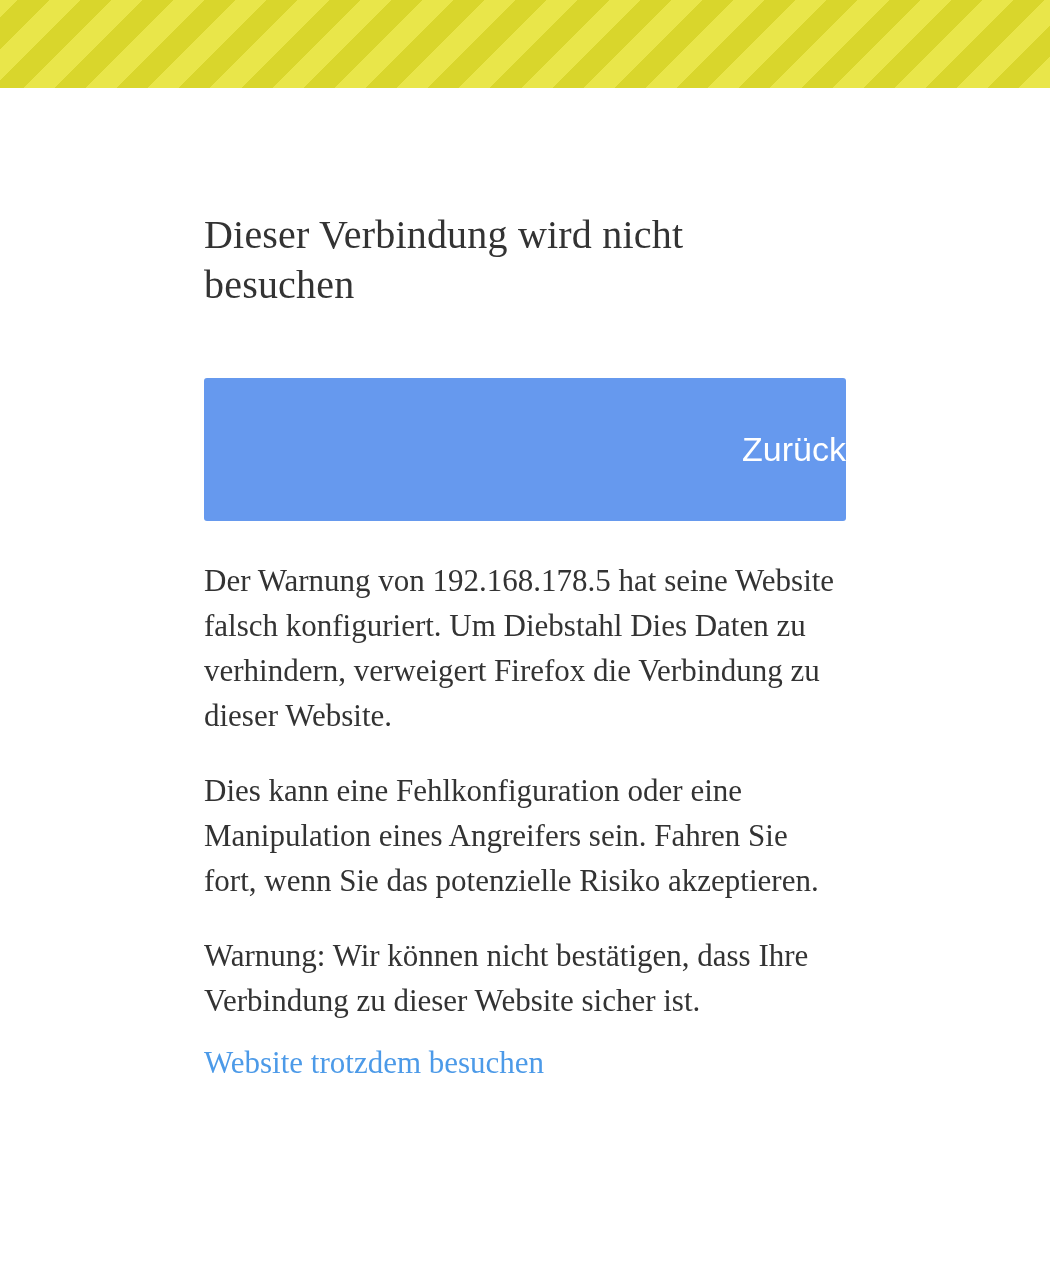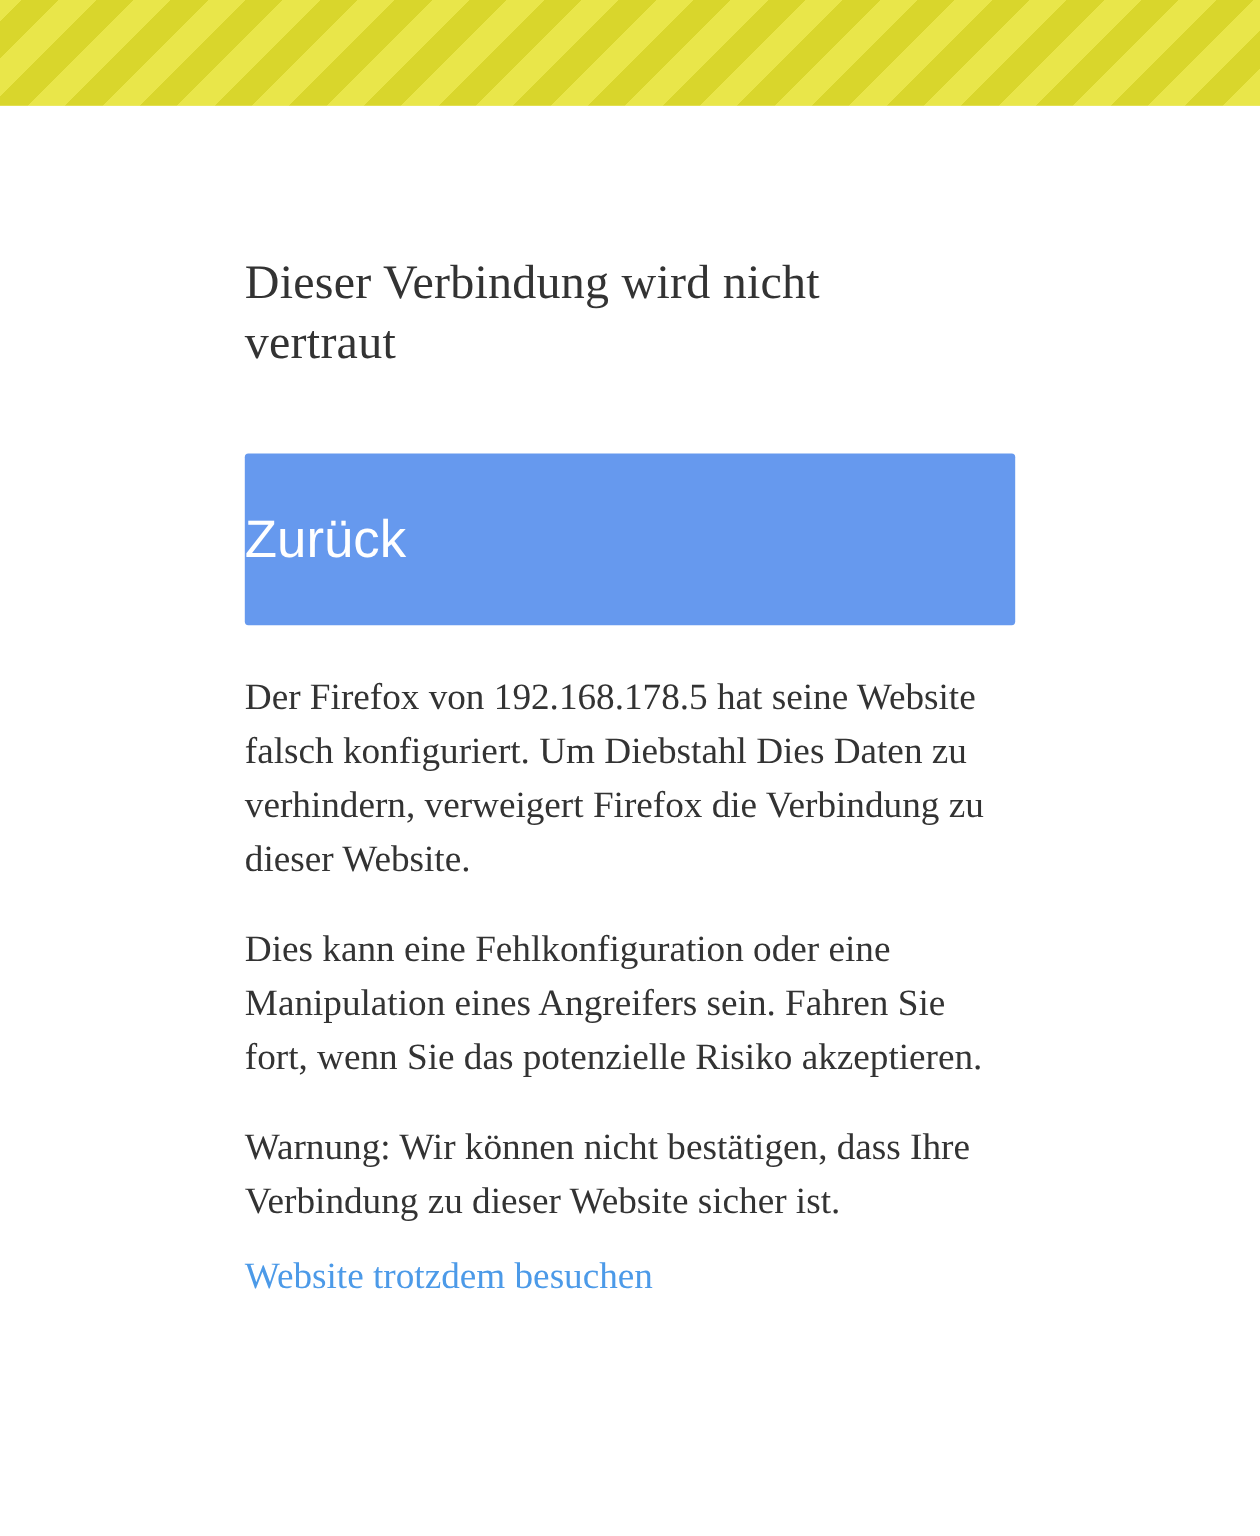--- a/index.html
+++ b/index.html
@@ -49,23 +49,23 @@
   .return-button {
     display: block;
     margin-top: 68px;
     width: 642px;
     height: 143px;
     background: #6699ee;
     border: none;
     border-radius: 3px;
     color: #ffffff;
     font-family: "Liberation Sans", sans-serif;
-    font-size: 44px;
+    font-size: 34px;
     line-height: 143px;
-    text-align: left;
+    text-align: right;
     padding: 0;
     cursor: pointer;
   }
 
   .body-text {
     margin: 0;
     padding-top: 37px;
     font-family: "Liberation Serif", serif;
     font-size: 31px;
     line-height: 45px;
@@ -88,26 +88,26 @@
     cursor: pointer;
   }
 </style>
 </head>
 <body>
 
 <div class="hazard-band"></div>
 
 <div class="page">
 
-  <h1 class="title">Dieser Verbindung wird nicht vertraut</h1>
+  <h1 class="title">Dieser Verbindung wird nicht besuchen</h1>
 
   <button class="return-button">Zurück</button>
 
   <p class="body-text first">
-    <span>Der Firefox von </span><b>192.168.178.5</b><span> hat seine Website falsch konfiguriert. Um Diebstahl Dies Daten zu verhindern, verweigert Firefox die Verbindung zu dieser Website.</span>
+    <span>Der Warnung von </span><b>192.168.178.5</b><span> hat seine Website falsch konfiguriert. Um Diebstahl Dies Daten zu verhindern, verweigert Firefox die Verbindung zu dieser Website.</span>
   </p>
 
   <p class="body-text third">Dies kann eine Fehlkonfiguration oder eine Manipulation eines Angreifers sein. Fahren Sie fort, wenn Sie das potenzielle Risiko akzeptieren.</p>
 
   <p class="body-text second">Warnung: Wir können nicht bestätigen, dass Ihre Verbindung zu dieser Website sicher ist.</p>
 
   <a class="exception-link">Website trotzdem besuchen</a>
 
 </div>
 

